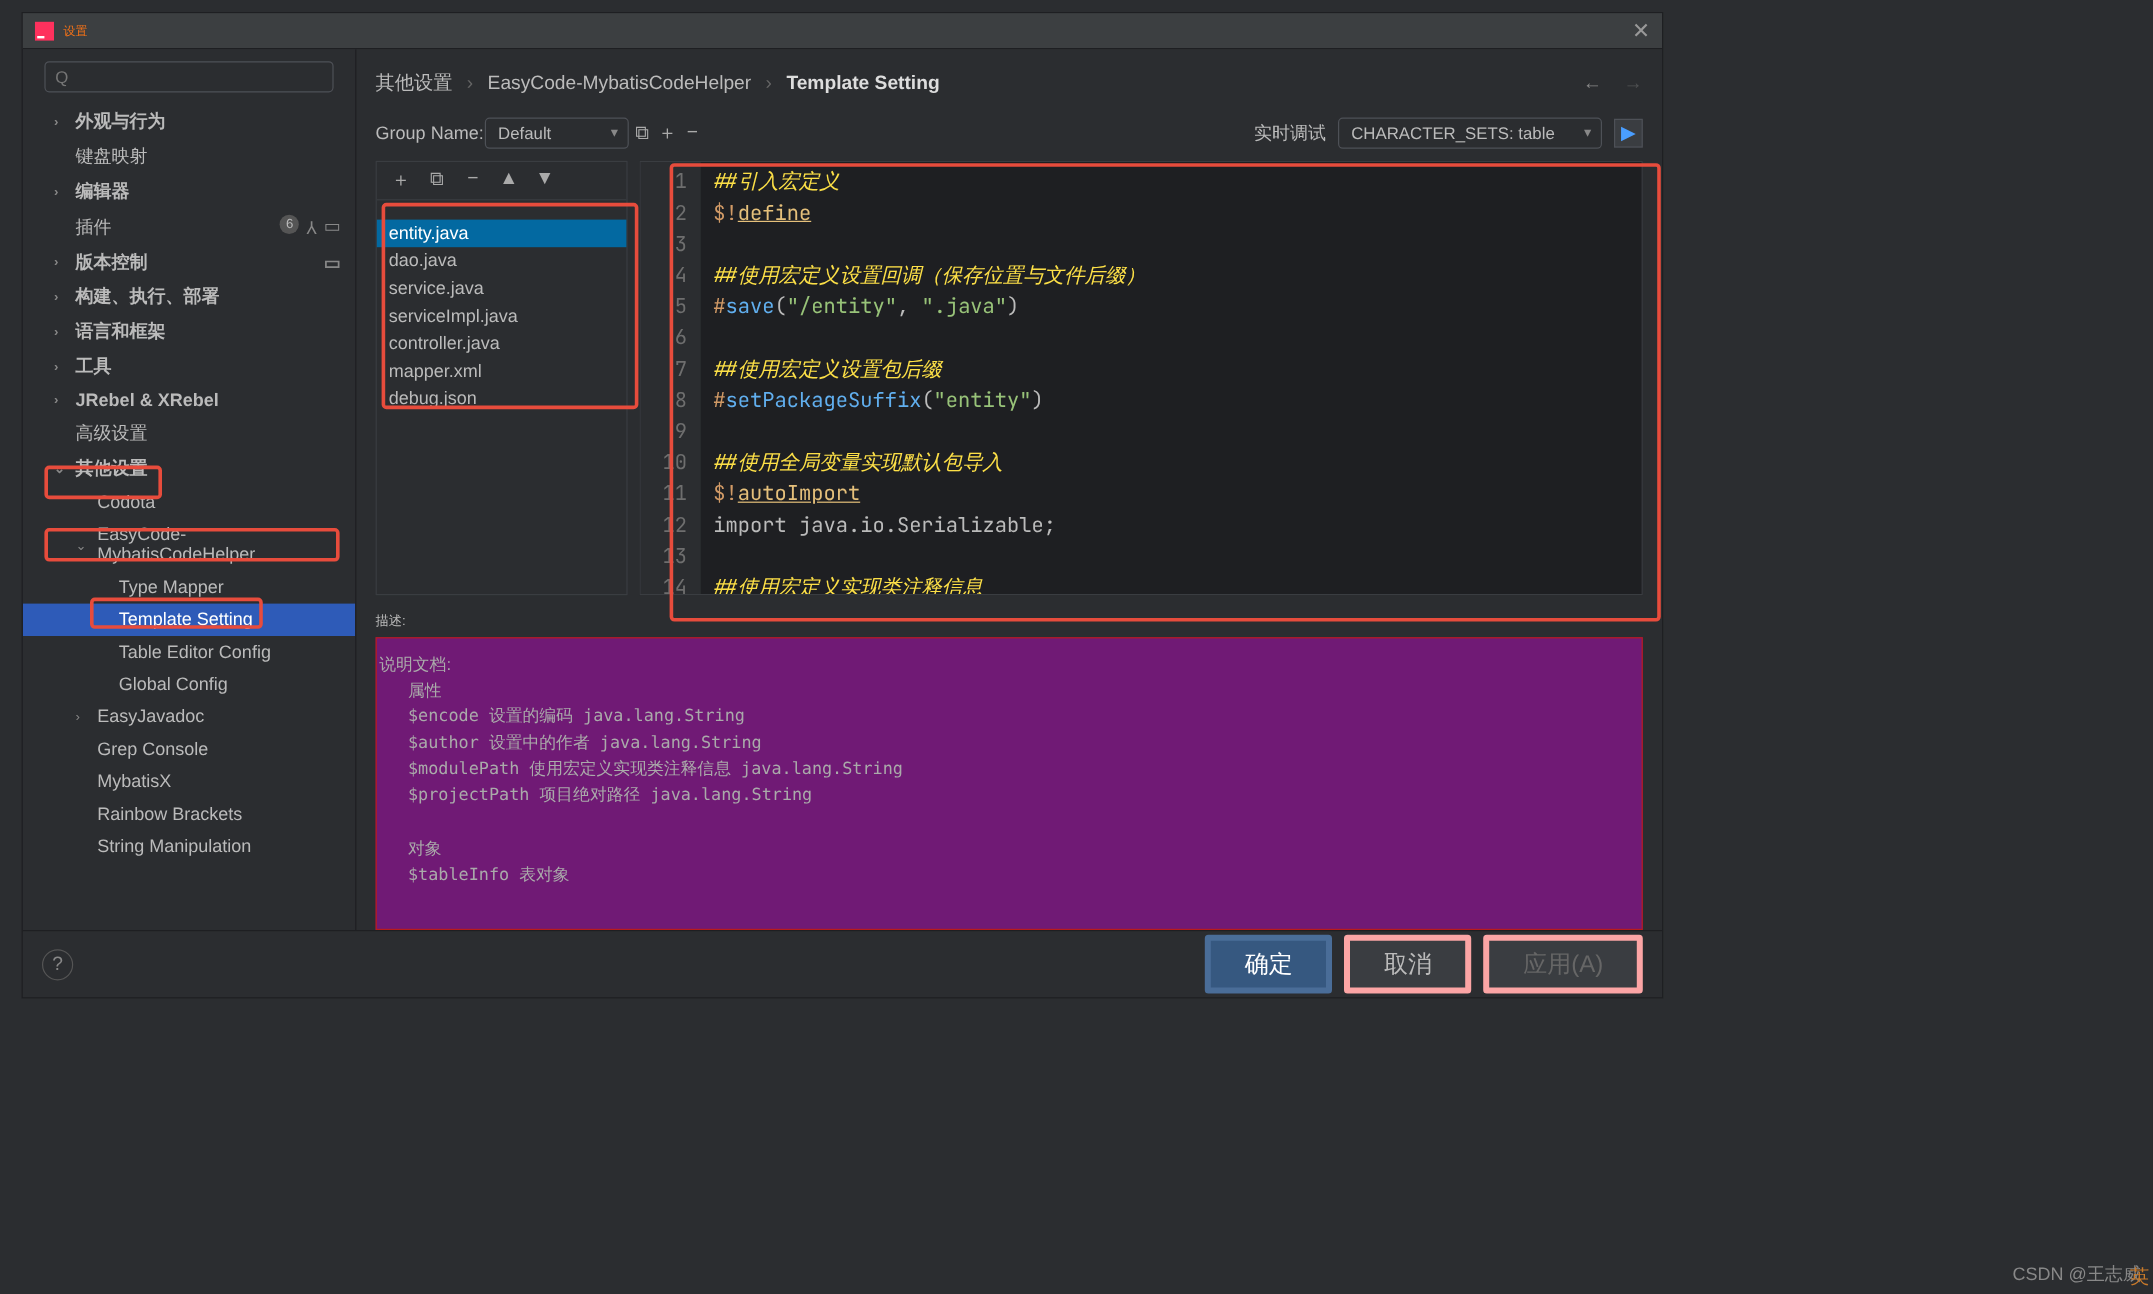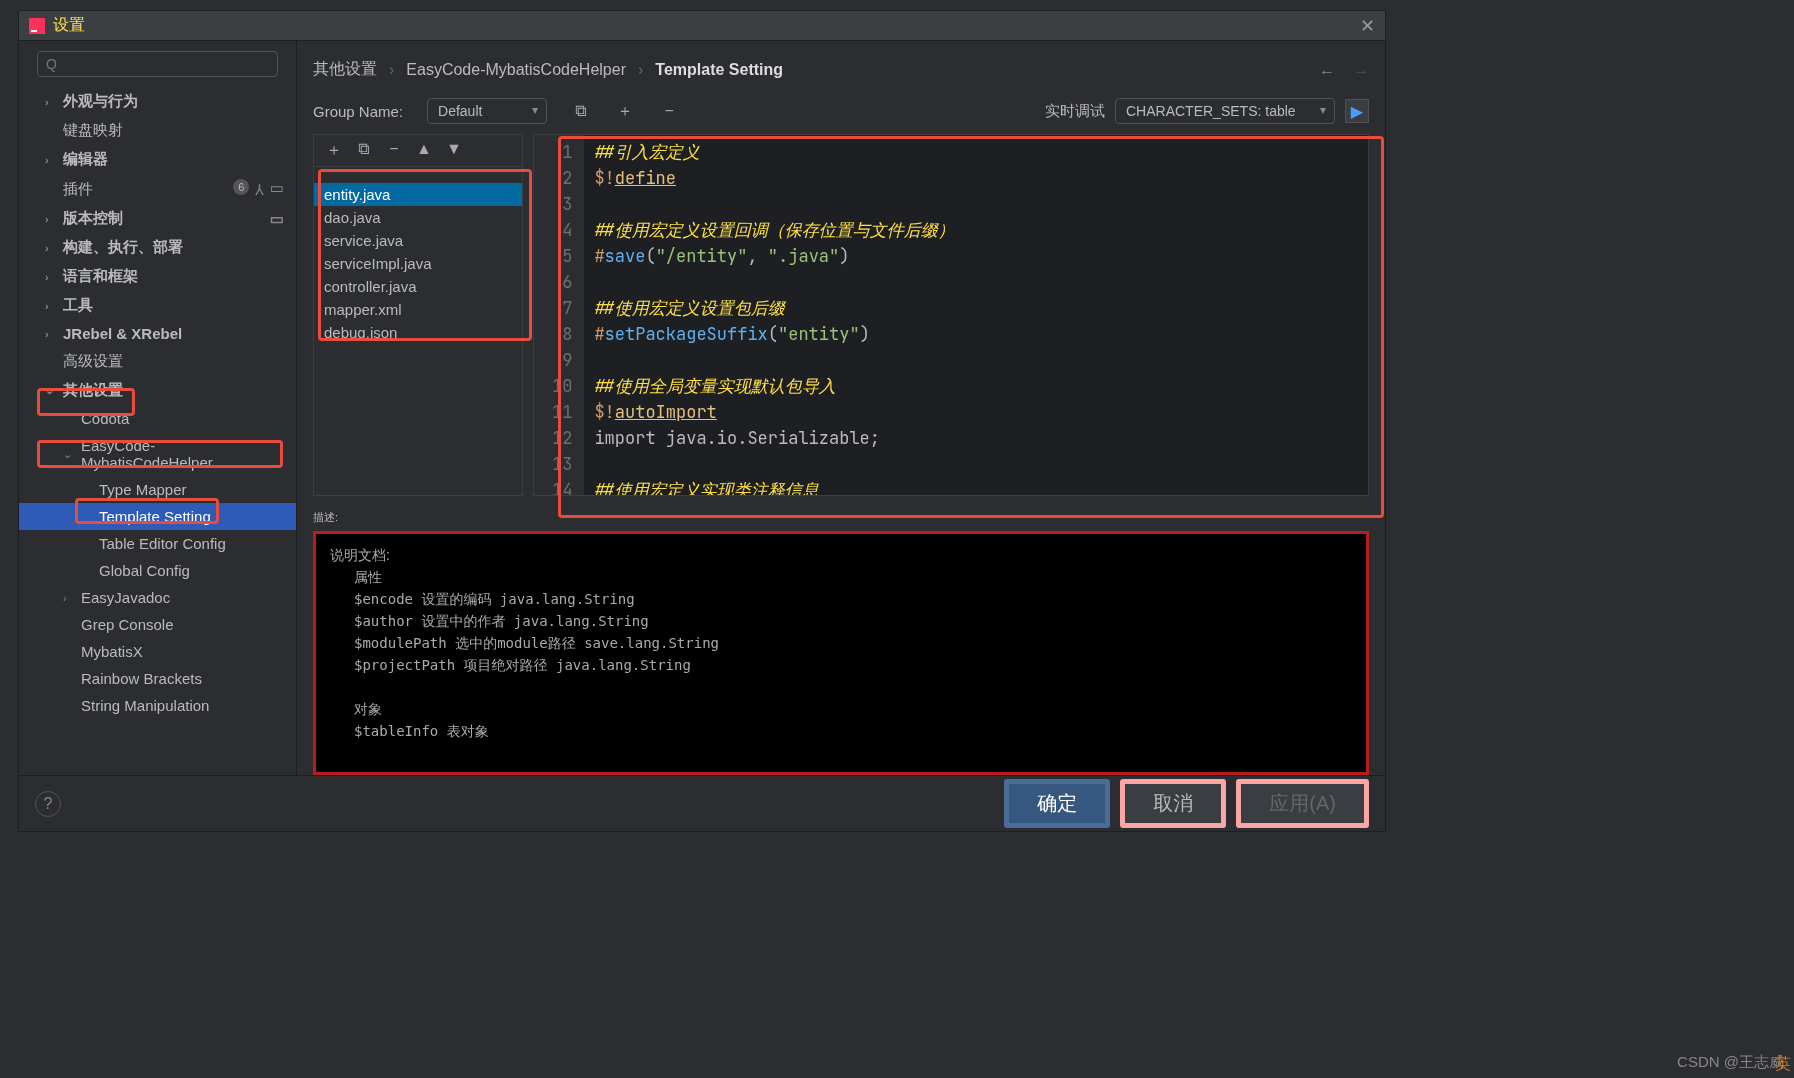--- a/index.html
+++ b/index.html
@@ -28,21 +28,21 @@
   display: flex;
   align-items: center;
   padding: 0 10px;
   border-bottom: 1px solid #1e1f22;
 }
 .titlebar .app-icon {
   width: 16px; height: 16px;
   margin-right: 8px;
   display: inline-flex;
 }
-.titlebar .title { font-size: 16px; color: #fde047; }
+.titlebar .title { font-size: 10px; color: #f97316; }
 .titlebar .close {
   margin-left: auto;
   color: #999;
   font-size: 18px;
   cursor: pointer;
 }
 .content {
   flex: 1;
   display: flex;
   overflow: hidden;
@@ -127,21 +127,21 @@
   padding: 6px 0 14px 0;
   font-size: 16px;
 }
 .breadcrumb .crumb { color: #bbb; }
 .breadcrumb .crumb.active { font-weight: 600; color: #ddd; }
 .breadcrumb .sep { color: #666; }
 .breadcrumb .nav-arrows { margin-left: auto; display: flex; gap: 18px; color: #888; }
 .toolbar-row {
   display: flex;
   align-items: center;
-  gap: 24px;
+  gap: 1px;
   padding: 4px 0 10px 0;
 }
 .label { color: #bbb; font-size: 15px; }
 .combo {
   background: #2b2d30;
   border: 1px solid #4e5157;
   border-radius: 4px;
   padding: 4px 24px 4px 10px;
   color: #bbb;
   font-size: 14px;
@@ -235,23 +235,23 @@
 .c-str { color: #98c379; }
 .c-fn { color: #61afef; }
 .desc-label {
   margin-top: 14px;
   font-size: 11px;
   color: #bbb;
 }
 .desc-box {
   margin-top: 6px;
   flex: 1;
-  border: 3px solid #b91c1c;
-  background: #000000;
-  padding: 10px 14px;
+  border: 1px solid #b91c1c;
+  background: #701a75;
+  padding: 10px 2px;
   font-size: 14px;
   color: #aaa;
   line-height: 22px;
   overflow-y: auto;
   font-family: "Microsoft YaHei", sans-serif;
   min-height: 200px;
 }
 .desc-box .mono { font-family: Consolas, monospace; }
 .footer {
   height: 56px;
@@ -492,21 +492,21 @@
         </div>
       </div>
 
       <div class="desc-label">描述:</div>
       <div class="desc-box">
         <div>说明文档:</div>
         <div style="padding-left:24px">
           <div>属性</div>
           <div class="mono">$encode 设置的编码 java.lang.String</div>
           <div class="mono">$author 设置中的作者 java.lang.String</div>
-          <div class="mono">$modulePath 选中的module路径 save.lang.String</div>
+          <div class="mono">$modulePath 使用宏定义实现类注释信息 java.lang.String</div>
           <div class="mono">$projectPath 项目绝对路径 java.lang.String</div>
           <br>
           <div>对象</div>
           <div class="mono">$tableInfo 表对象</div>
         </div>
       </div>
     </div>
   </div>
 
   <div class="footer">

